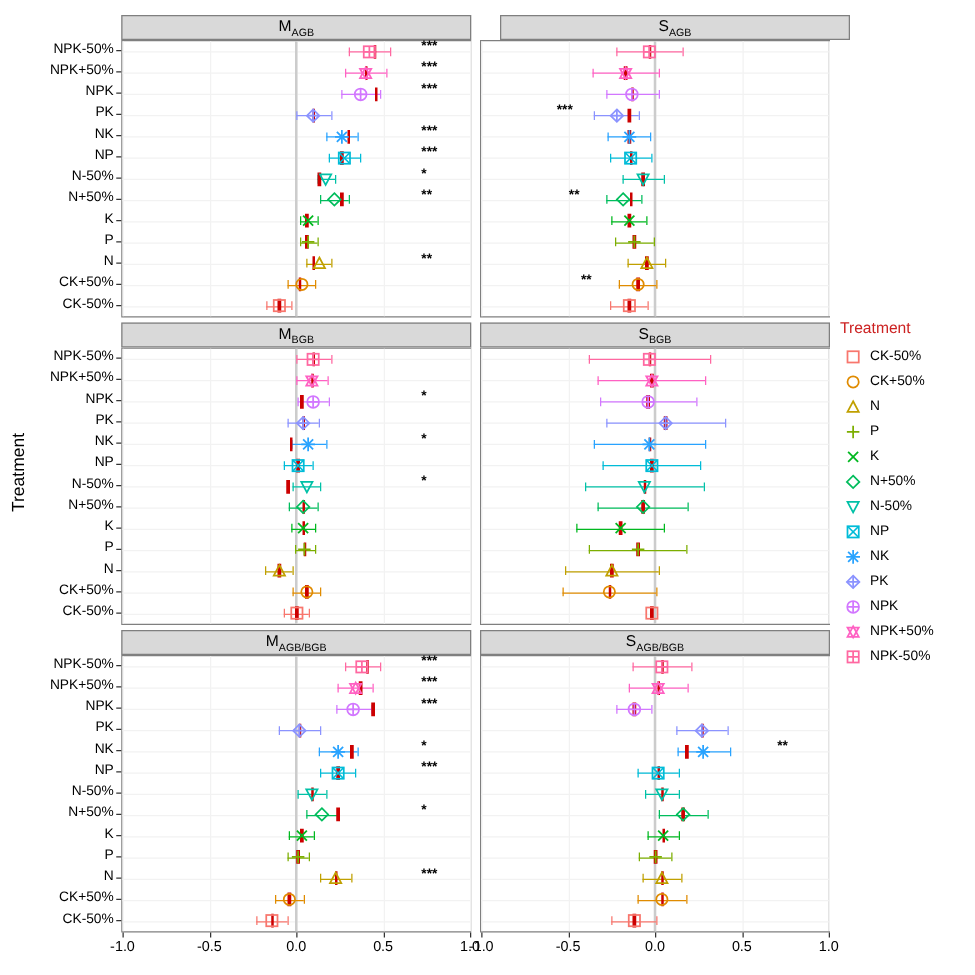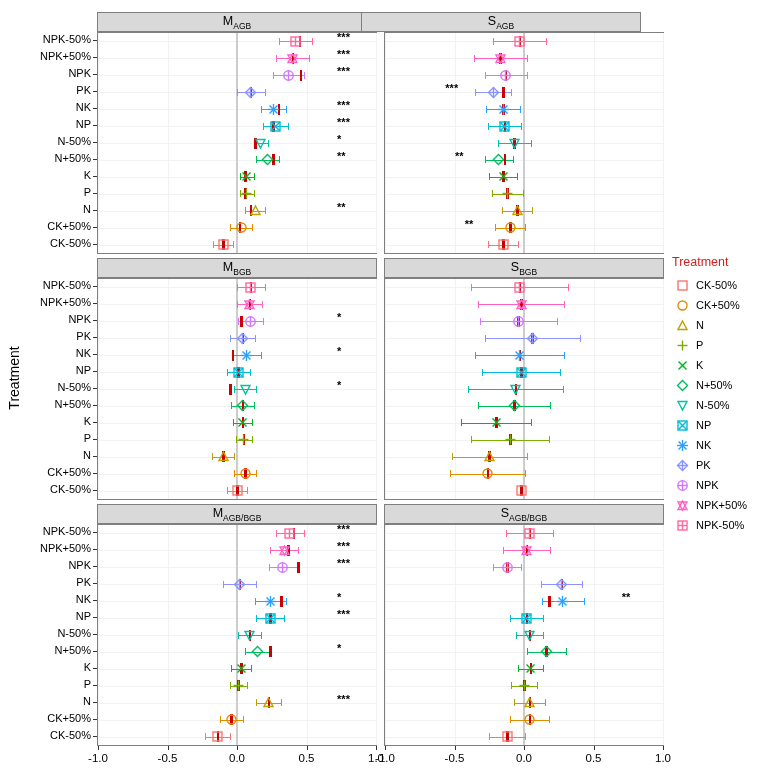--- a/index.html
+++ b/index.html
@@ -299,21 +299,21 @@
       <div class="ylab" style="width: 86px; left: 5px; top: 168.846px;">K</div>
       <div class="tickmark" style="left: 93px; top: 175.846px; width: 4px; height: 1px;"></div>
       <div class="ylab" style="width: 86px; left: 5px; top: 185.769px;">P</div>
       <div class="tickmark" style="left: 93px; top: 192.769px; width: 4px; height: 1px;"></div>
       <div class="ylab" style="width: 86px; left: 5px; top: 202.692px;">N</div>
       <div class="tickmark" style="left: 93px; top: 209.692px; width: 4px; height: 1px;"></div>
       <div class="ylab" style="width: 86px; left: 5px; top: 219.615px;">CK+50%</div>
       <div class="tickmark" style="left: 93px; top: 226.615px; width: 4px; height: 1px;"></div>
       <div class="ylab" style="width: 86px; left: 5px; top: 236.538px;">CK-50%</div>
       <div class="tickmark" style="left: 93px; top: 243.538px; width: 4px; height: 1px;"></div>
-      <div class="strip" style="left: 361px; top: 12px; width: 280px; height: 20px;">
+      <div class="strip" style="left: 400px; top: 12px; width: 280px; height: 20px;">
         <span class="lbl">S<sub>AGB</sub></span>
       </div>
       <div class="panel" style="left: 384px; top: 32px; width: 280px; height: 222px;">
         <div class="vgrid" style="left: 0px;"></div>
         <div class="vgrid" style="left: 70px;"></div>
         <div class="vgrid" style="left: 139px;"></div>
         <div class="vgrid" style="left: 209px;"></div>
         <div class="vgrid" style="left: 278px;"></div>
         <div class="hgrid" style="top: 8px;"></div>
         <div class="hgrid" style="top: 25px;"></div>

